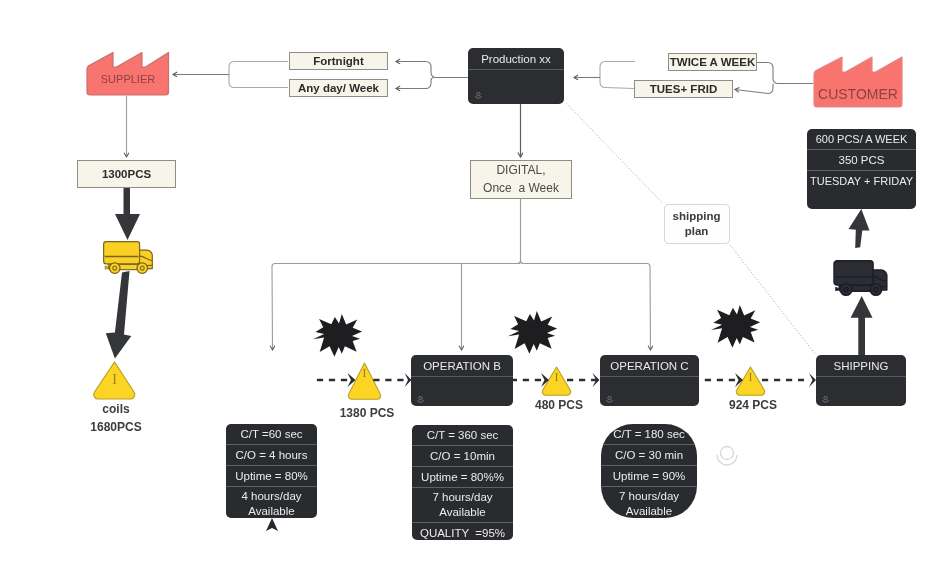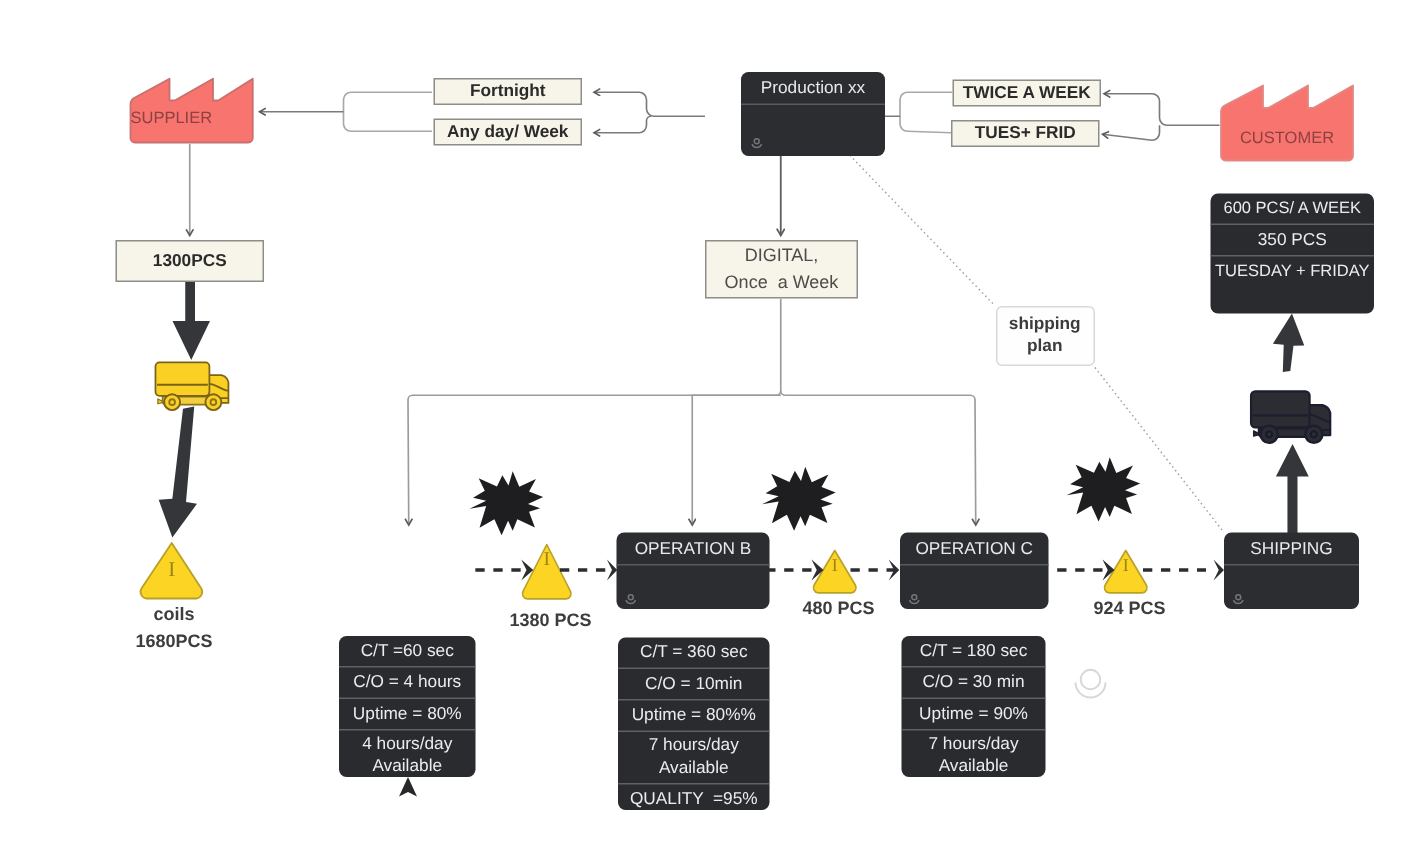--- a/index.html
+++ b/index.html
@@ -207,37 +207,37 @@
     <g fill="#2c2d33" stroke="#1c1d2e" stroke-width="1.4">
       <circle cx="13" cy="27.5" r="5"></circle>
       <circle cx="39" cy="27.5" r="5"></circle>
     </g>
     <g fill="none" stroke="#191a29" stroke-width="1.2">
       <circle cx="13" cy="27.5" r="1.8"></circle>
       <circle cx="39" cy="27.5" r="1.8"></circle>
     </g>
   </svg>
 
-  <div class="abs" style="left:87px;top:73px;width:82px;font-size:11px;color:#8e4141;">SUPPLIER</div>
-  <div class="abs" style="left:814px;top:86px;width:88px;text-align:center;font-size:11px;color:#8e4141;">CUSTOMER</div>
-
-  <div class="abs proc" style="left:494px;top:48px;width:96px;height:56px;">
+  <div class="abs" style="left:87px;top:73px;width:82px;text-align:center;font-size:11px;color:#8e4141;">SUPPLIER</div>
+  <div class="abs" style="left:814px;top:86px;width:88px;text-align:center;font-size:14px;color:#8e4141;">CUSTOMER</div>
+
+  <div class="abs proc" style="left:468px;top:48px;width:96px;height:56px;">
     <div class="hdr">Production xx</div>
     <svg class="abs" style="left:6px;top:43px;width:9px;height:9px" viewBox="0 0 12 12">
       <g fill="none" stroke="#72757c" stroke-width="1.3">
         <circle cx="6" cy="4.2" r="2.2"></circle>
         <path d="M1.8,6.6 a4.4,4.4 0 0 0 8.4,0"></path>
       </g>
     </svg>
   </div>
 
   <div class="abs cream" style="left:289px;top:52px;width:99px;height:18px;">Fortnight</div>
   <div class="abs cream" style="left:289px;top:79px;width:99px;height:18px;">Any day/ Week</div>
 
-  <div class="abs cream" style="left:635px;top:53px;width:99px;height:18px;">TWICE A WEEK</div>
+  <div class="abs cream" style="left:668px;top:53px;width:89px;height:18px;">TWICE A WEEK</div>
   <div class="abs cream" style="left:634px;top:80px;width:99px;height:18px;">TUES+ FRID</div>
 
   <div class="abs cream plain" style="left:470px;top:160px;width:102px;height:39px;">
     <span>DIGITAL,</span>
     <span>Once  a Week</span>
   </div>
 
   <div class="abs white-box" style="left:663.5px;top:204px;width:66px;height:40px;">
     <span>shipping</span>
     <span>plan</span>
@@ -294,21 +294,21 @@
 
   <div class="abs dtab" style="left:412px;top:425px;width:101px;height:115px;">
     <div class="row" style="height:20px">C/T = 360 sec</div>
     <div class="row" style="height:20px">C/O = 10min</div>
     <div class="row" style="height:20px">Uptime = 80%%</div>
     <div class="row" style="height:34px">7 hours/day
 Available</div>
     <div class="row" style="height:21px">QUALITY  =95%</div>
   </div>
 
-  <div class="abs dtab" style="left:601px;top:424px;width:96px;height:94px;">
+  <div class="abs dtab" style="left:601px;top:424px;width:96px;height:94px;border-radius:32px;">
     <div class="row" style="height:20px">C/T = 180 sec</div>
     <div class="row" style="height:20px">C/O = 30 min</div>
     <div class="row" style="height:20px">Uptime = 90%</div>
     <div class="row" style="height:34px">7 hours/day
 Available</div>
   </div>
 
   <div class="abs lbl" style="left:327px;top:406px;width:80px;font-size:12px;">1380 PCS</div>
   <div class="abs lbl" style="left:519px;top:398px;width:80px;font-size:12px;">480 PCS</div>
   <div class="abs lbl" style="left:713px;top:398px;width:80px;font-size:12px;">924 PCS</div>

